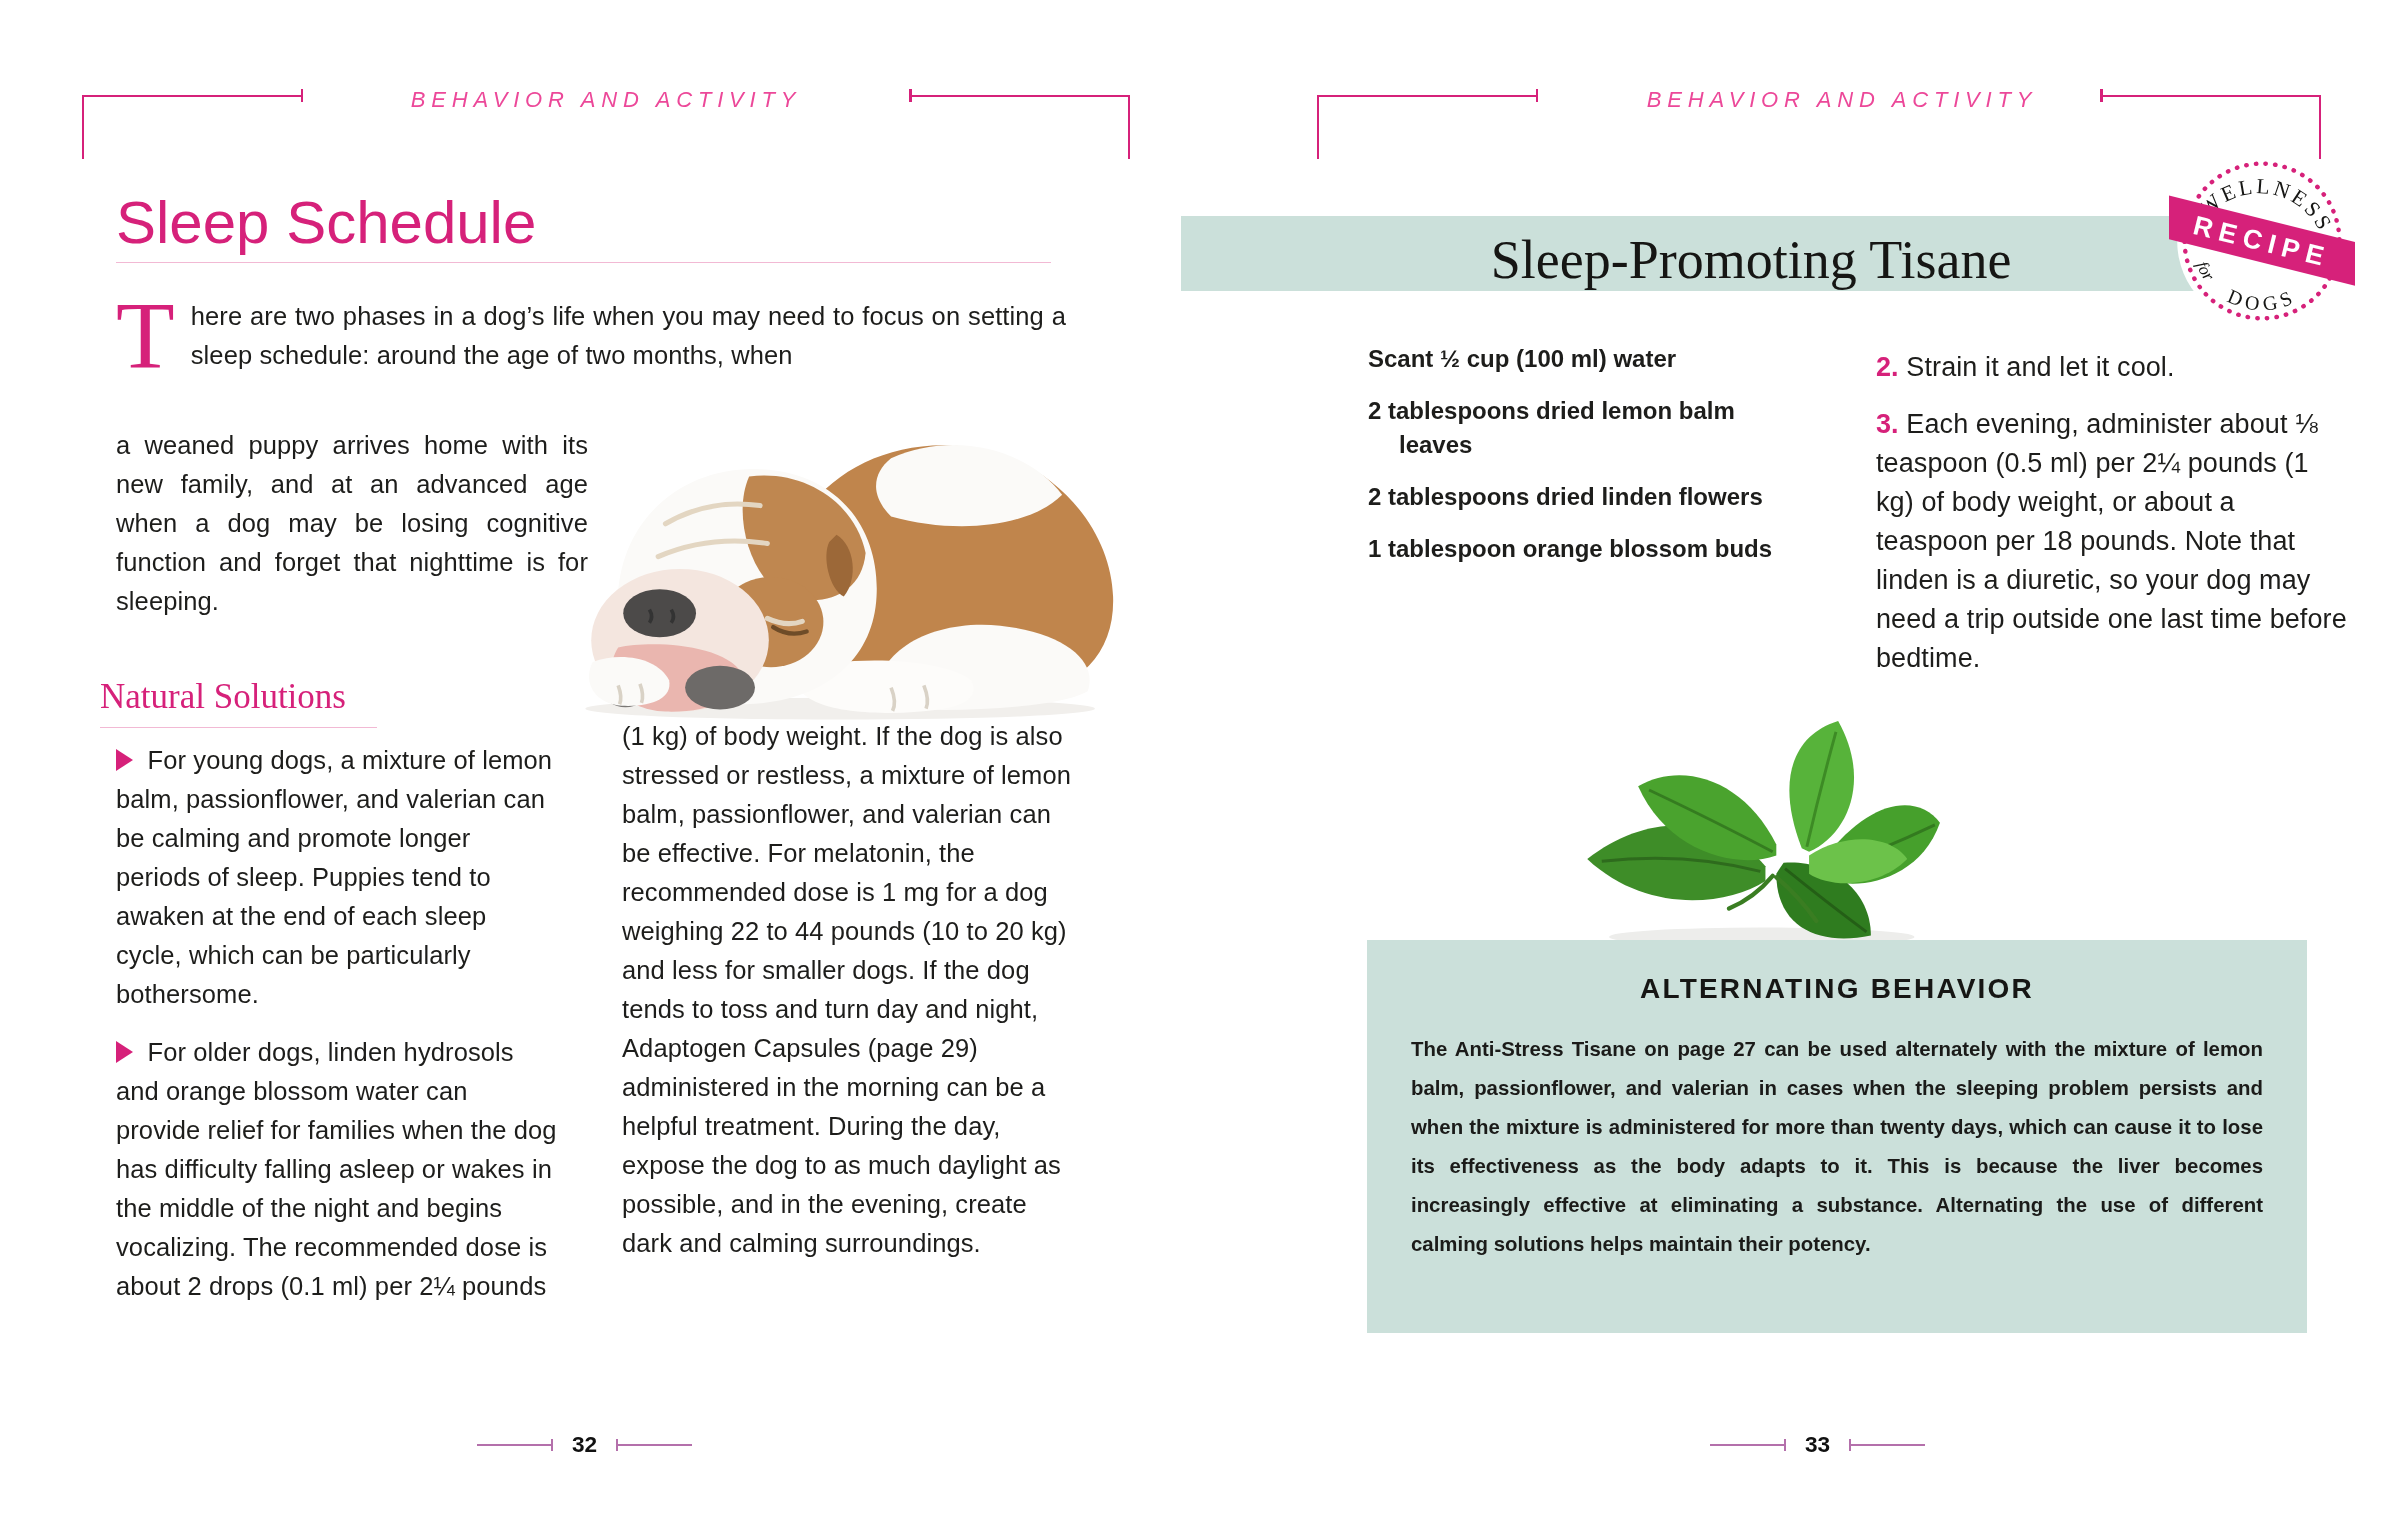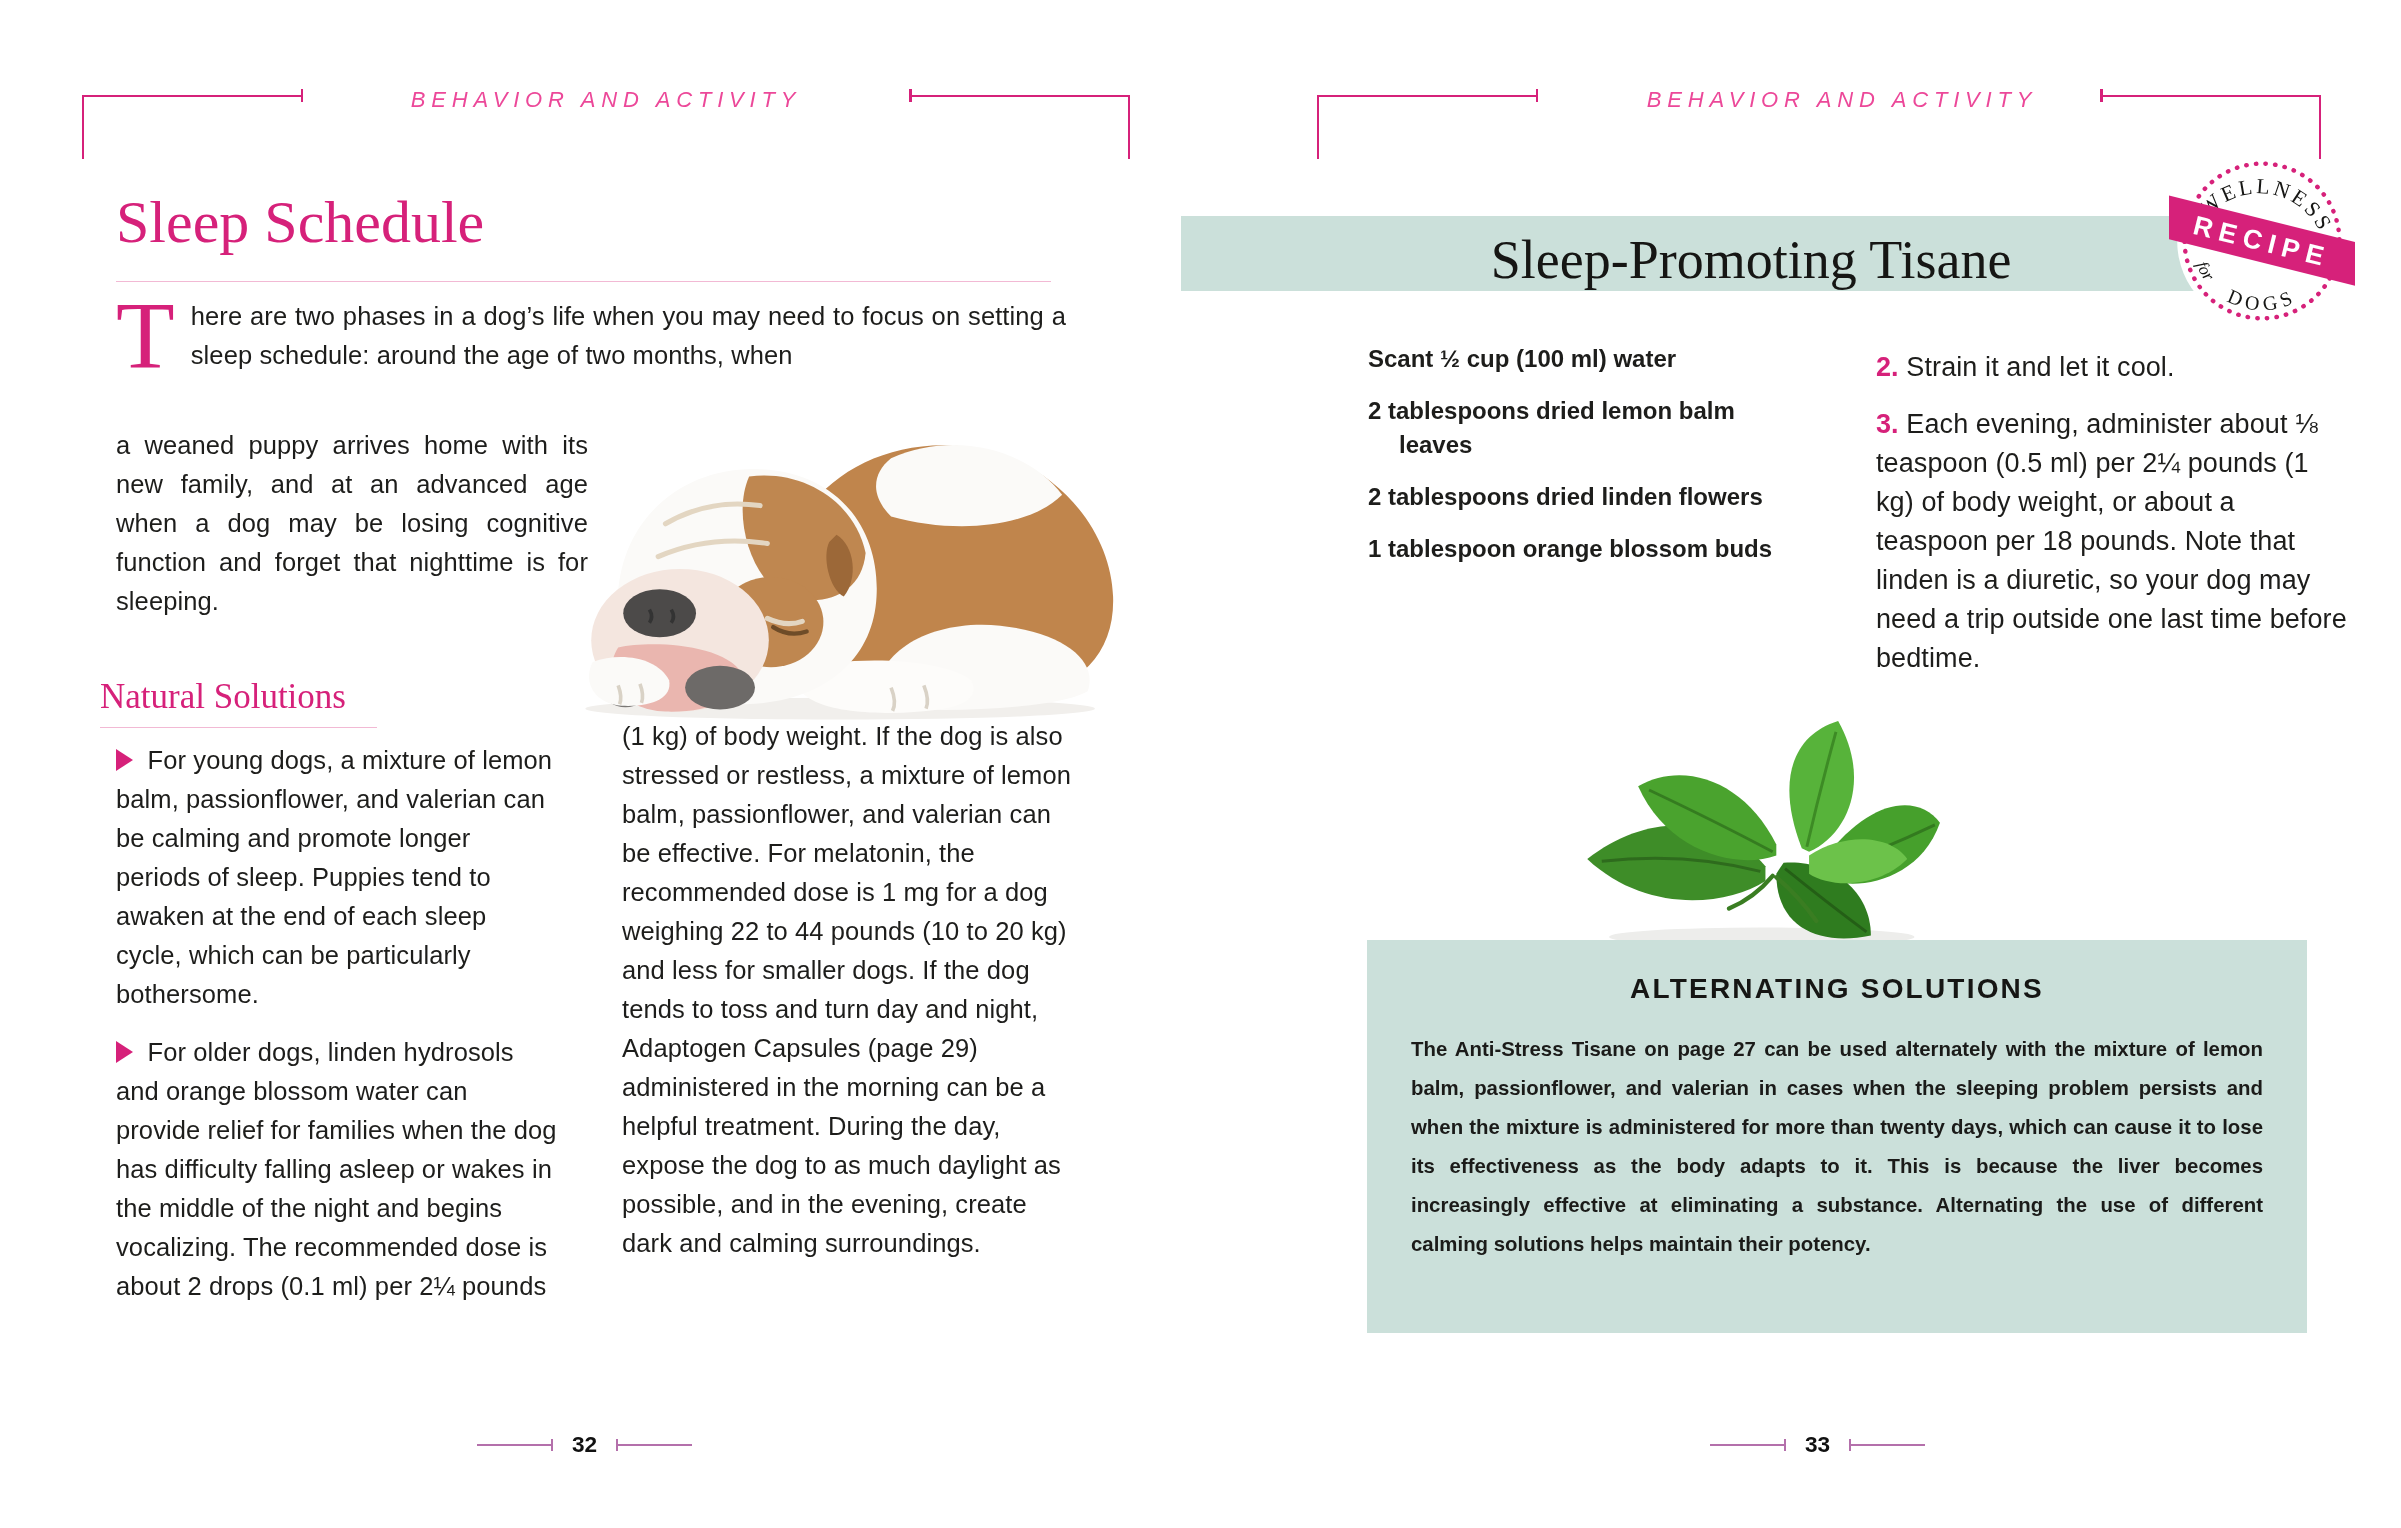--- a/index.html
+++ b/index.html
@@ -22,22 +22,22 @@
     font-style:italic;
   }
   .bracket{height:64px;width:220px;}
   .bracketL{border-top:2.9px solid var(--pink);border-left:2.2px solid var(--pink);}
   .bracketL::after{content:"";position:absolute;right:-0.7px;top:-8px;width:2.2px;height:13px;background:var(--pink);}
   .bracketR{border-top:2.9px solid var(--pink);border-right:2.2px solid var(--pink);}
   .bracketR::after{content:"";position:absolute;left:-0.7px;top:-8px;width:2.2px;height:13px;background:var(--pink);}
 
   
   .chapter-title{
-    font-family:Liberation Serif, serif;font-size:60px;color:var(--pink);
-    width:935px;border-bottom:1.5px solid var(--pink-light);padding-bottom:24px;
+    font-family:Liberation Sans, sans-serif;font-size:60px;color:var(--pink);
+    width:935px;border-bottom:1.5px solid var(--pink-light);padding-bottom:5px;
     font-weight:400;
   }
   .body-text{font-size:25.5px;line-height:39px;color:var(--ink);letter-spacing:0.1px;}
   .justify{text-align:justify;}
   .dropcap{
     float:left;font-family:"Liberation Serif",serif;color:var(--pink);
     font-size:96px;line-height:70px;margin:4.4px 16px 0 0;font-weight:400;
   }
   .subhead{
     font-family:"Liberation Serif",serif;font-size:35px;color:var(--pink);
@@ -209,21 +209,21 @@
       <path d="M 365,205 C 430,120 495,115 525,155 C 495,240 400,250 365,230 Z" fill="#46a02c"></path>
       <path d="M 518,158 Q 440,195 372,218" stroke="#337a1f" stroke-width="4" fill="none"></path>
       <path d="M 300,225 C 300,300 360,325 430,310 C 430,245 370,205 310,210 Z" fill="#2f7c1f"></path>
       <path d="M 312,218 Q 370,265 424,305" stroke="#245f16" stroke-width="4" fill="none"></path>
       <path d="M 345,200 C 400,165 460,175 480,205 C 440,245 375,245 345,225 Z" fill="#6cc24a"></path>
       <path d="M 300,230 q 30 25 55 60 M 295,228 q -25 30 -60 45" stroke="#3a7d22" stroke-width="6" fill="none" stroke-linecap="round"></path>
     </svg>
   </div>
 
   <div class="abs callout" style="left:166px;top:940px;">
-    <div class="callout-title">ALTERNATING SOLUTIONS</div>
+    <div class="callout-title">ALTERNATING BEHAVIOR</div>
     <div class="callout-body">The Anti-Stress Tisane on page 27 can be used alternately with the mixture of lemon balm, passionflower, and valerian in cases when the sleeping problem persists and when the mixture is administered for more than twenty days, which can cause it to lose its effectiveness as the body adapts to it. This is because the liver becomes increasingly effective at eliminating a substance. Alternating the use of different calming solutions helps maintain their potency.</div>
   </div>
 
   <div class="abs pn-wrap" style="left:509px;top:1432px;">
     <span class="pn-rule tickR"></span>
     <span class="pn-num">33</span>
     <span class="pn-rule tickL"></span>
   </div>
 </div>
 

